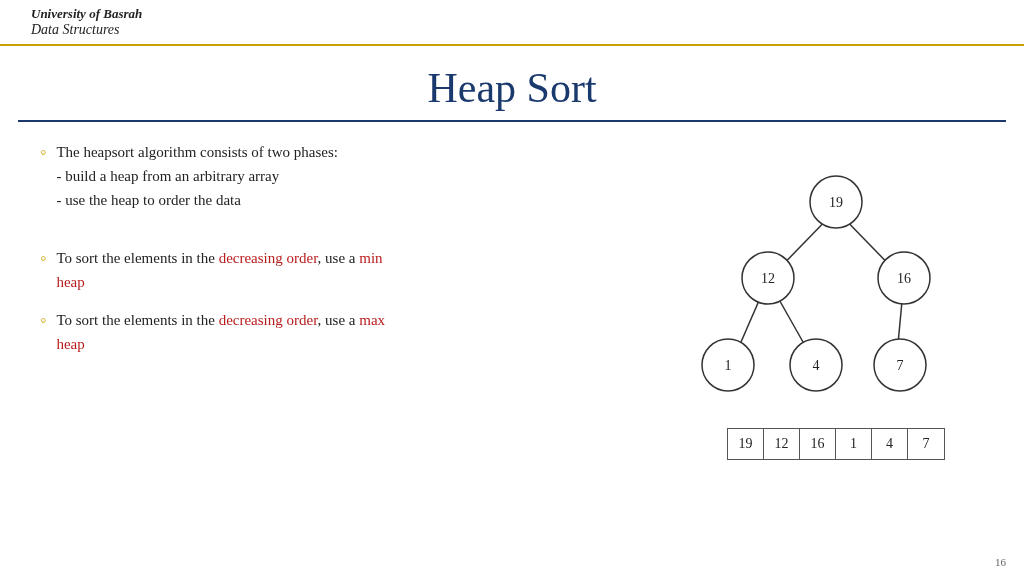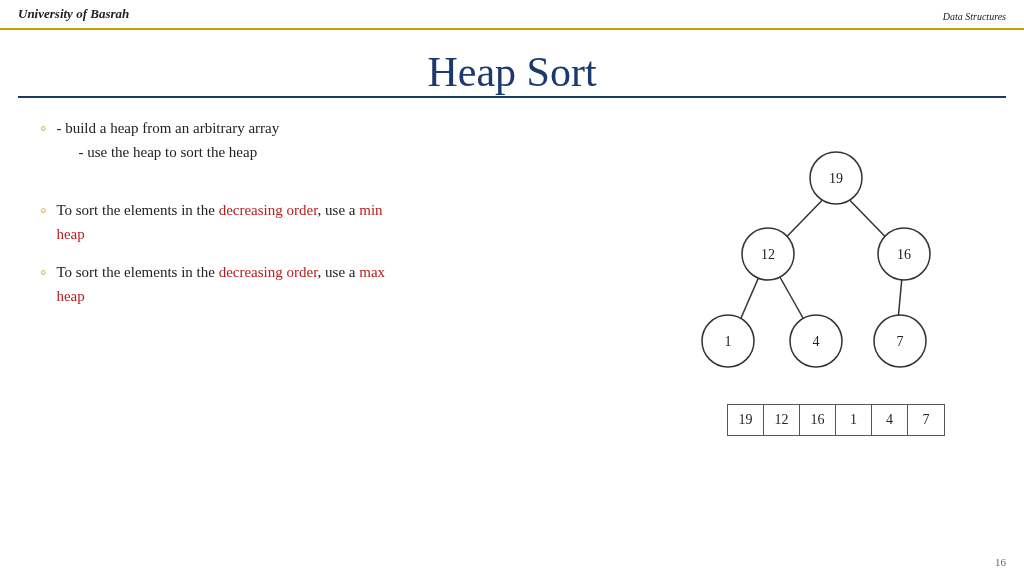--- a/index.html
+++ b/index.html
@@ -9,40 +9,41 @@
       background: #fff;
       font-family: Georgia, 'Times New Roman', serif;
       overflow: hidden;
       position: relative;
     }
 
     
     .header {
       display: flex;
       justify-content: space-between;
-      align-items: flex-end;
-      padding: 6px 18px;
+      align-items: flex-start;
+      padding: 6px 31px;
       border-bottom: 2px solid #c8a000;
+      flex-direction: column;
     }
     .header-left {
       font-style: italic;
       font-weight: bold;
       font-size: 13px;
       color: #222;
     }
     .header-right {
       font-style: italic;
-      font-size: 10px;
+      font-size: 14px;
       color: #222;
     }
 
     
     .title-section {
       text-align: center;
-      padding: 18px 0 0 0;
+      padding: 18px 0 8px 0;
       border-bottom: 2px solid #1a3a6e;
       margin: 0 18px 0 18px;
     }
     .title-section h1 {
       font-size: 42px;
       color: #1a3a6e;
       font-weight: normal;
       font-family: Georgia, serif;
     }
 
@@ -78,21 +79,20 @@
       color: #222;
       line-height: 1.6;
     }
 
     .sub-bullet {
       display: block;
       margin-left: 0;
       font-size: 15px;
       color: #222;
       line-height: 1.6;
-      text-align: center;
     }
 
     .highlight-orange {
       color: #b91c1c;
     }
 
     .spacer {
       height: 20px;
     }
 
@@ -152,22 +152,23 @@
   <h1>Heap Sort</h1>
 </div>
 
 <div class="main-content">
 
   <div class="text-area">
 
     <div class="bullet-item">
       <span class="bullet-icon">◦</span>
       <div class="bullet-text">
+        <span>The heapsort algorithm consists of two phases:</span>
         <span class="sub-bullet">- build a heap from an arbitrary array</span>
-        <span class="sub-bullet">- use the heap to sort the heap</span>
+        <span class="sub-bullet">- use the heap to order the data</span>
       </div>
     </div>
 
     <div class="spacer"></div>
 
     <div class="bullet-item">
       <span class="bullet-icon">◦</span>
       <div class="bullet-text">
         <span>To sort the elements in the </span><span class="highlight-orange">decreasing order</span><span>, use a </span><span class="highlight-orange">min<br>heap</span>
       </div>

